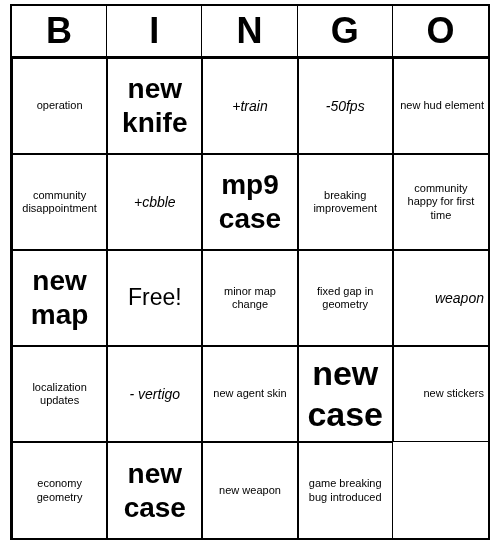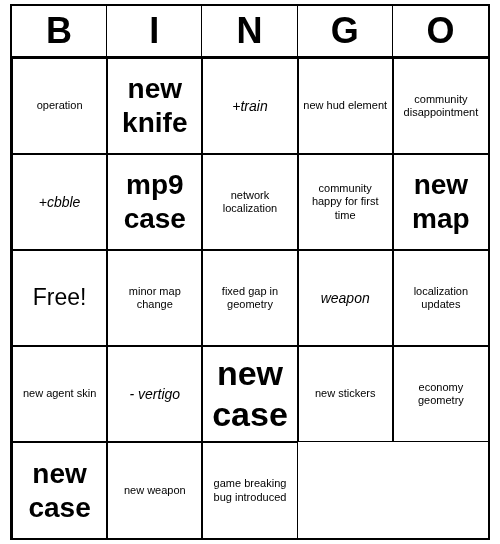--- a/index.html
+++ b/index.html
@@ -110,33 +110,36 @@
   <div class="bingo-cell">
         <span class="cell-text text-small">operation</span>
       </div>
       <div class="bingo-cell">
         <span class="cell-text text-large">new knife</span>
       </div>
       <div class="bingo-cell">
         <span class="cell-text text-medium">+train</span>
       </div>
       <div class="bingo-cell">
+        <span class="cell-text text-medium">-50fps</span>
+      </div>
+      <div class="bingo-cell">
         <span class="cell-text text-small">new hud element</span>
       </div>
       <div class="bingo-cell">
         <span class="cell-text text-small">community disappoint­ment</span>
       </div>
       <div class="bingo-cell">
         <span class="cell-text text-medium">+cbble</span>
       </div>
       <div class="bingo-cell">
         <span class="cell-text text-large">mp9 case</span>
       </div>
       <div class="bingo-cell">
-        <span class="cell-text text-small">network localization</span>
+        <span class="cell-text text-small">breaking improvement</span>
       </div>
       <div class="bingo-cell">
         <span class="cell-text text-small">community happy for first time</span>
       </div>
       <div class="bingo-cell">
         <span class="cell-text text-large">new map</span>
       </div>
       <div class="bingo-cell">
         <span class="cell-text text-free">Free!</span>
       </div>
@@ -146,24 +149,24 @@
       <div class="bingo-cell">
         <span class="cell-text text-small">fixed gap in geometry</span>
       </div>
       <div class="bingo-cell">
         <span class="cell-text text-medium">weapon</span>
       </div>
       <div class="bingo-cell">
         <span class="cell-text text-small">localization updates</span>
       </div>
       <div class="bingo-cell">
-        <span class="cell-text text-small">new agent skin</span>
+        <span class="cell-text text-medium">- vertigo</span>
       </div>
       <div class="bingo-cell">
-        <span class="cell-text text-medium">- vertigo</span>
+        <span class="cell-text text-small">new agent skin</span>
       </div>
       <div class="bingo-cell">
         <span class="cell-text text-xlarge">new case</span>
       </div>
       <div class="bingo-cell">
         <span class="cell-text text-small">new stickers</span>
       </div>
       <div class="bingo-cell">
         <span class="cell-text text-small">economy geometry</span>
       </div>

